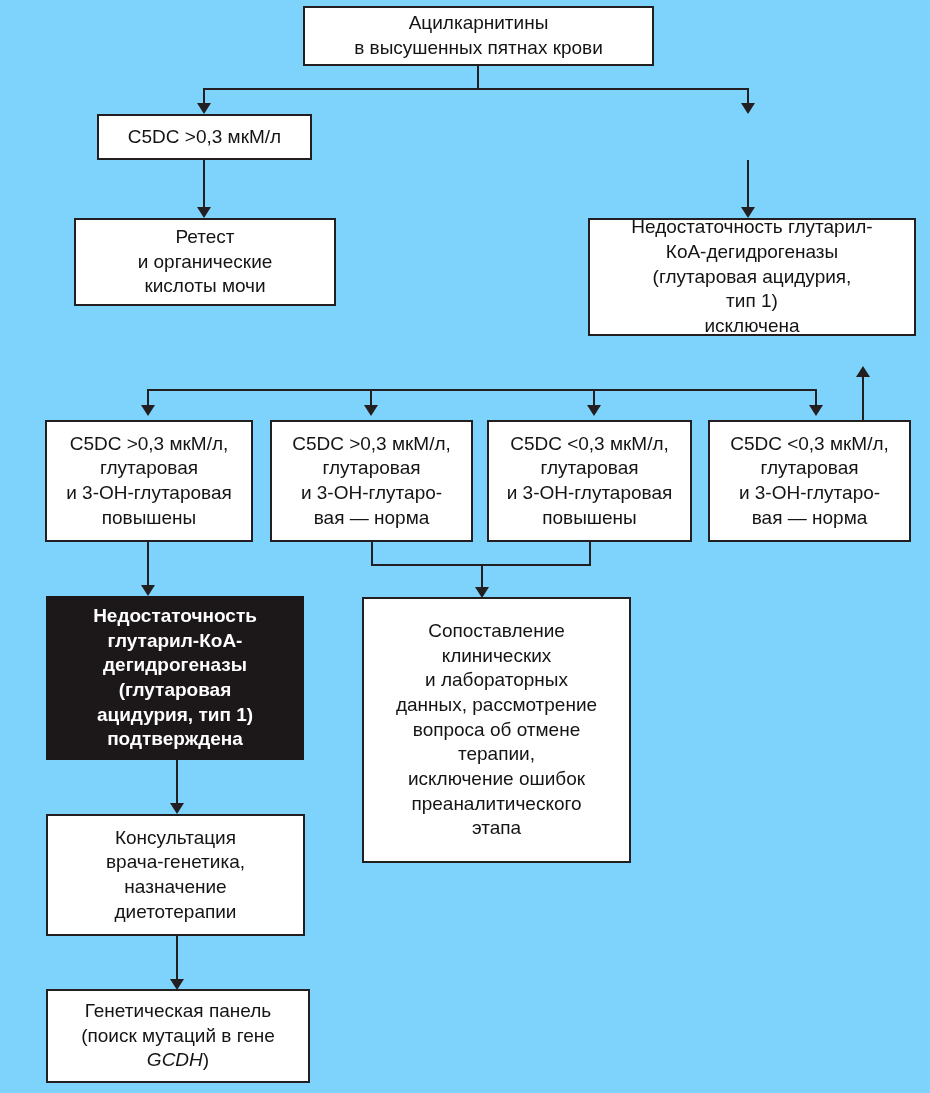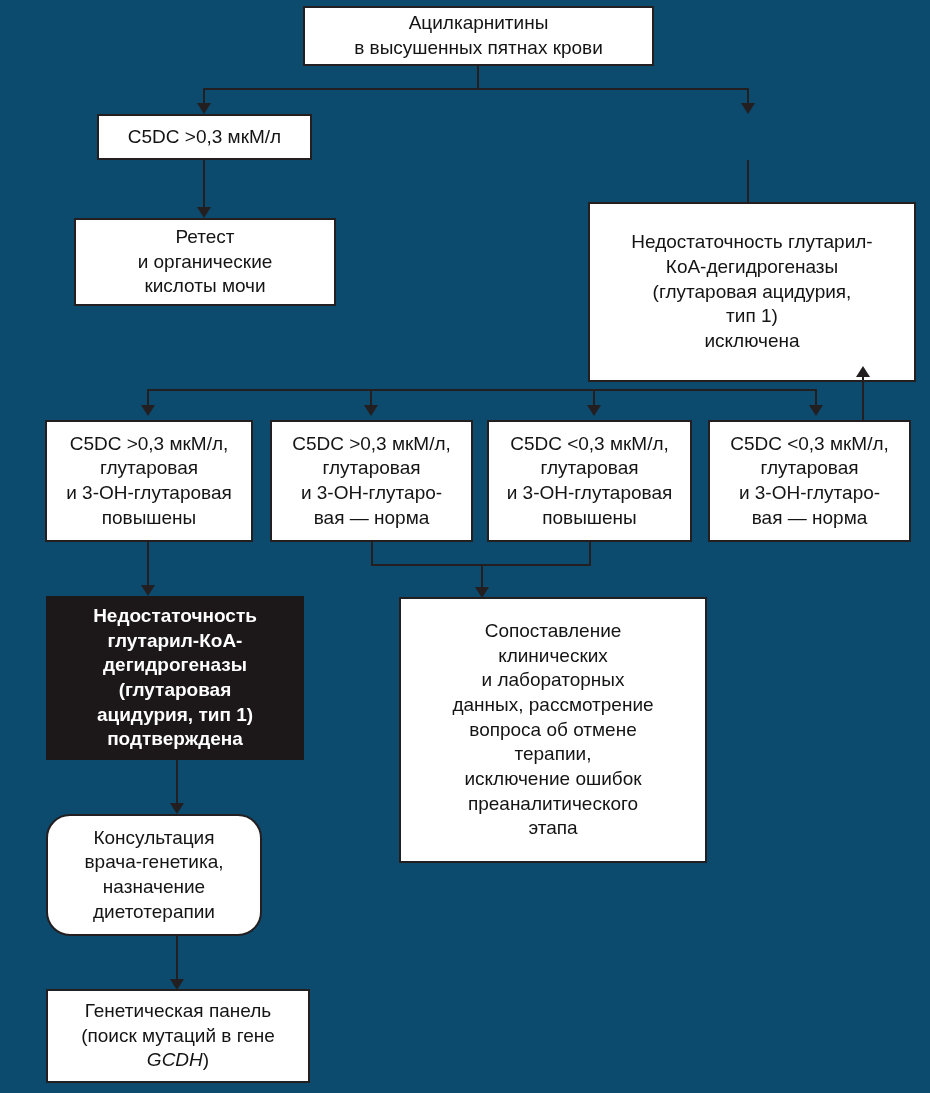--- a/index.html
+++ b/index.html
@@ -9,21 +9,21 @@
     background: #ffffff;
   }
   body {
     font-family: "Liberation Sans", "DejaVu Sans", sans-serif;
     color: #141414;
   }
   #canvas {
     position: relative;
     width: 930px;
     height: 1093px;
-    background: #0c4a6e;
+    background: #7dd3fc;
     overflow: hidden;
   }
   
   .node {
     position: absolute;
     box-sizing: border-box;
     border: 2px solid #231f20;
     background: #ffffff;
     display: flex;
     align-items: center;
@@ -103,21 +103,21 @@
 
   <div class="ln vl" style="left:747px; top:160px; height:48px;"></div>
   <div class="arrow-d" style="left:741px; top:207px;"></div>
 
   <div class="node" style="left:74px; top:218px; width:262px; height:88px;">
     <span class="txt">Ретест
 и органические
 кислоты мочи</span>
   </div>
 
-  <div class="node" style="left:588px; top:202px; width:328px; height:180px;">
+  <div class="node" style="left:588px; top:218px; width:328px; height:118px;">
     <span class="txt">Недостаточность глутарил-
 КоА-дегидрогеназы
 (глутаровая ацидурия,
 тип 1)
 исключена</span>
   </div>
 
   <div class="ln hl" style="left:147px; top:389px; width:670px;"></div>
 
   <div class="ln vl" style="left:147px; top:389px; height:18px;"></div>
@@ -174,36 +174,36 @@
 
   <div class="node dark" style="left:46px; top:596px; width:258px; height:164px;">
     <span class="txt">Недостаточность
 глутарил-КоА-
 дегидрогеназы
 (глутаровая
 ацидурия, тип 1)
 подтверждена</span>
   </div>
 
-  <div class="node" style="left:399px; top:597px; width:308px; height:266px;">
+  <div class="node" style="left:362px; top:597px; width:269px; height:266px;">
     <span class="txt">Сопоставление
 клинических
 и лабораторных
 данных, рассмотрение
 вопроса об отмене
 терапии,
 исключение ошибок
 преаналитического
 этапа</span>
   </div>
 
   <div class="ln vl" style="left:176px; top:760px; height:44px;"></div>
   <div class="arrow-d" style="left:170px; top:803px;"></div>
 
-  <div class="node" style="left:46px; top:814px; width:216px; height:122px;border-radius:24px;">
+  <div class="node" style="left:46px; top:814px; width:259px; height:122px;">
     <span class="txt">Консультация
 врача-генетика,
 назначение
 диетотерапии</span>
   </div>
 
   <div class="ln vl" style="left:176px; top:936px; height:44px;"></div>
   <div class="arrow-d" style="left:170px; top:979px;"></div>
 
   <div class="node" style="left:46px; top:989px; width:264px; height:94px;">

